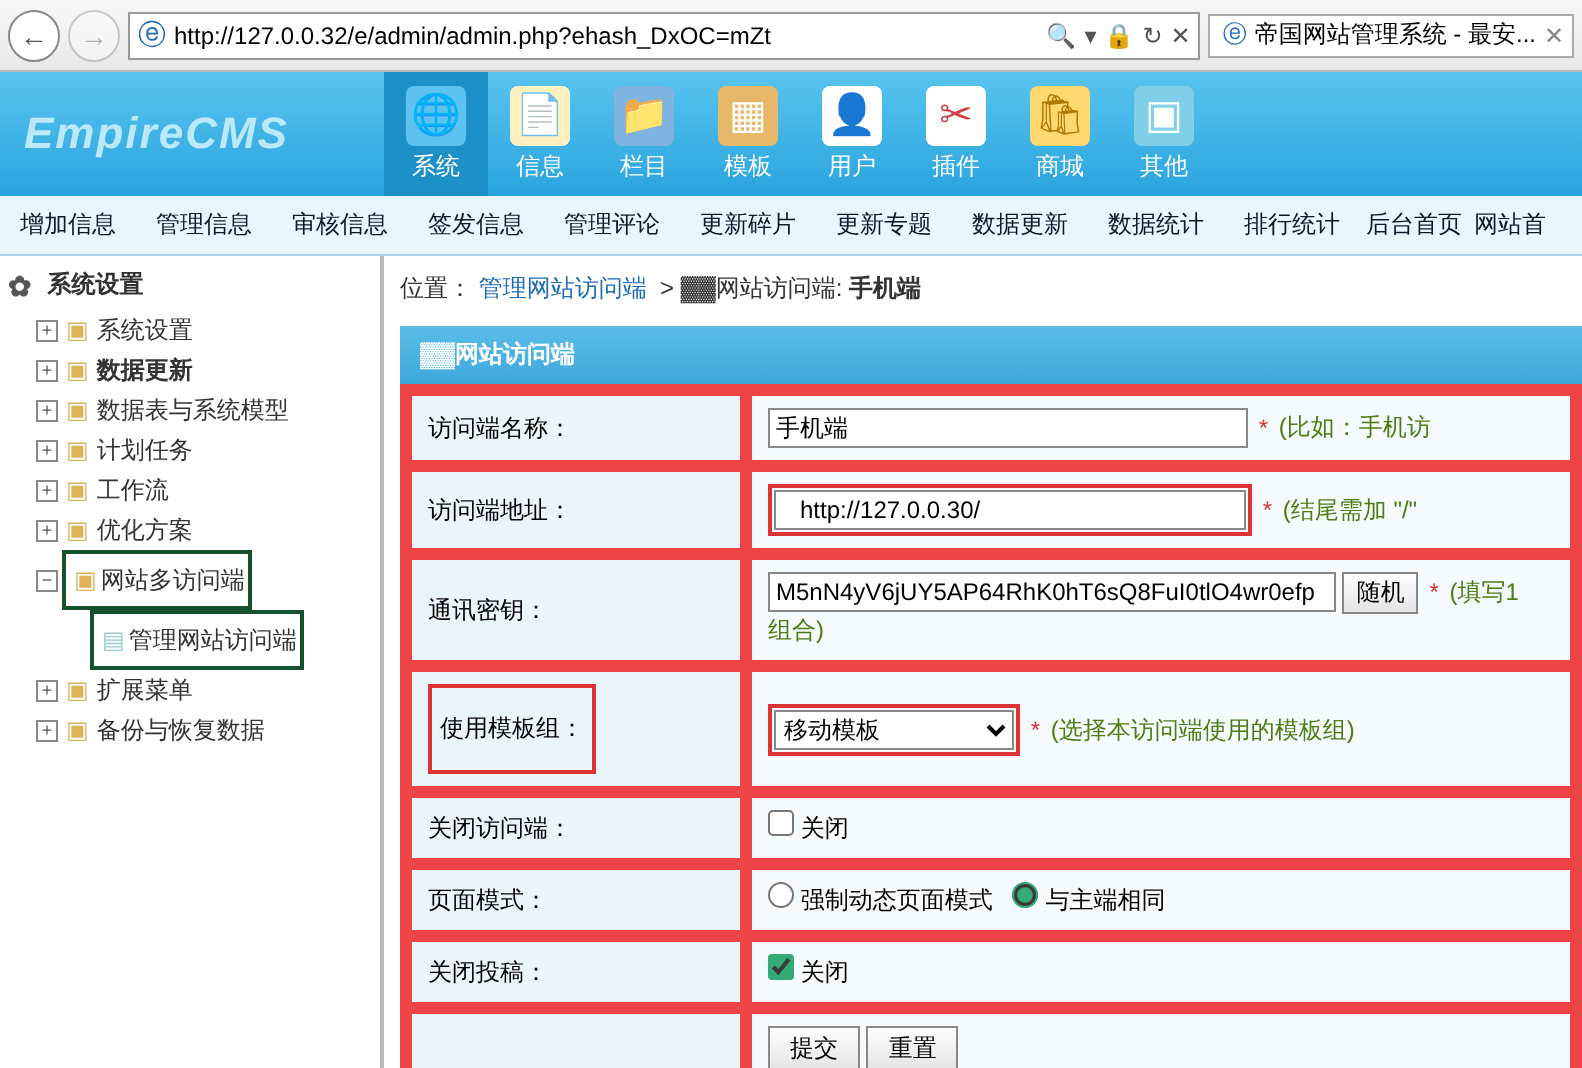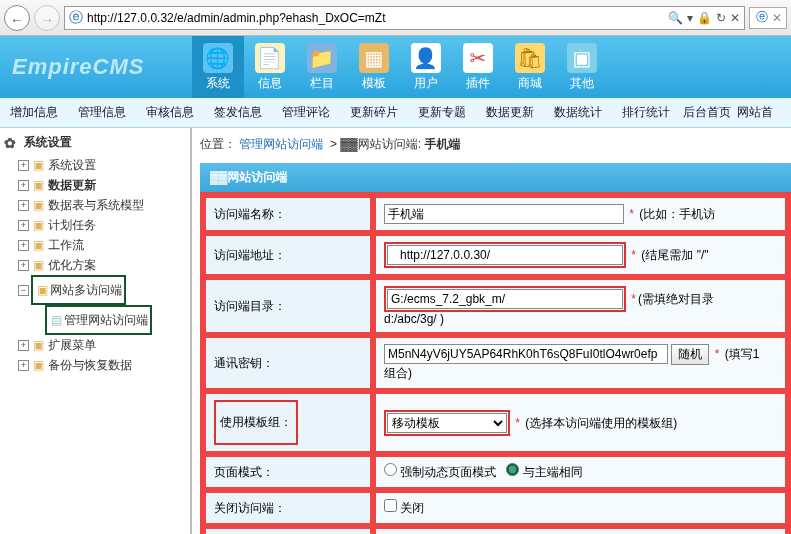--- a/index.html
+++ b/index.html
@@ -54,21 +54,21 @@
 .main { flex:1; padding: 8px 0 8px 8px; overflow:hidden;}
 .breadcrumb { margin-bottom:10px; color:#333;}
 .breadcrumb a{ color:#1e6bb8; text-decoration:none;}
 .breadcrumb .cur{ font-weight:bold; }
 .panel-head { background: linear-gradient(#5bbde8,#3ca8db); color:#fff; font-weight:bold; padding:6px 10px; }
 .form-table { width:100%; border-collapse:collapse; }
 .form-table td { border:6px solid #ef4444; padding:6px 8px; background:#f4fafe; vertical-align:middle;}
 .form-table td.lbl { width:170px; background:#eaf4fb; }
 .form-table input[type=text]{ border:1px solid #888; height:20px; padding:0 3px; background:#fff;}
 .form-table select{ border:1px solid #888; height:20px; background:#fff;}
-.hint{ color:#000000; }
+.hint{ color:#4d7c0f; }
 .star{ color:#d33; margin:0 2px;}
 .hl-box { border:2px solid #d33; display:inline-block; padding:1px;}
 .hl-lbl { border:2px solid #d33; display:inline-block; padding:12px 4px;}
 .btn { border:1px solid #888; background:linear-gradient(#fefefe,#e4e4e4); padding:2px 10px; }
 .btn.sm{padding:1px 6px;}
 .gear-icon{color:#555;font-size:14px;margin-right:4px;}
 .radio,.cb{accent-color:#3a7;}
 </style>
 </head>
 <body>
@@ -83,20 +83,21 @@
       <span>🔍</span>
         <span>▾</span>
       <span>🔒</span>
       <span>↻</span>
       <span>✕</span>
     </div>
   </div>
   <div class="tab-strip">
     <div class="tab">
       <span style="color:#1e6bb8">ⓔ</span>
+      <span>帝国网站管理系统 - 最安...</span>
       <span class="close">✕</span>
     </div>
   </div>
 </div>
 
 <div class="top-toolbar">
   <div class="logo">EmpireCMS</div>
   <div id="tb-host" style="display:flex;">
       <div class="tb-item active">
         <div class="ico globe">🌐</div>
@@ -235,28 +236,20 @@
       </tr>
       <tr>
         <td class="lbl">访问端地址：</td>
         <td>
           <span class="hl-box"><input type="text" style="width: 236px; padding-left: 12px;" value="http://127.0.0.30/"></span>
           <span class="star">*</span>
           <span class="hint">(结尾需加 "/"</span>
         </td>
       </tr>
       <tr>
-        <td class="lbl">访问端目录：</td>
-        <td>
-          <span class="hl-box"><input type="text" style="width: 236px;" value="G:/ecms_7.2_gbk_m/"></span>
-          <span class="star">*</span><span class="hint">(需填绝对目录</span><br>
-          <span class="hint">d:/abc/3g/ )</span>
-        </td>
-      </tr>
-      <tr>
         <td class="lbl">通讯密钥：</td>
         <td>
           <input type="text" style="width: 284px;" value="M5nN4yV6jUY5AP64RhK0hT6sQ8FuI0tlO4wr0efp">
           <button class="btn sm">随机</button>
           <span class="star">*</span>
           <span class="hint">(填写1</span><br>
           <span class="hint">组合)</span>
         </td>
       </tr>
       <tr>
@@ -265,32 +258,32 @@
           <span class="hl-box">
             <select style="width:120px">
               <option>移动模板</option>
             </select>
           </span>
           <span class="star">*</span>
           <span class="hint">(选择本访问端使用的模板组)</span>
         </td>
       </tr>
       <tr>
+        <td class="lbl">关闭访问端：</td>
+        <td><label><input type="checkbox" class="cb" style=""> <span>关闭</span></label></td>
+      </tr>
+      <tr>
         <td class="lbl">页面模式：</td>
         <td>
           <label><input type="radio" class="radio" name="m" style=""> <span>强制动态页面模式</span></label>
           &nbsp;
           <label><input type="radio" class="radio" name="m" checked="" style=""> <span>与主端相同</span></label>
         </td>
       </tr>
       <tr>
-        <td class="lbl">关闭访问端：</td>
-        <td><label><input type="checkbox" class="cb" style=""> <span>关闭</span></label></td>
-      </tr>
-      <tr>
         <td class="lbl">关闭投稿：</td>
         <td><label><input type="checkbox" class="cb" checked="" style=""> <span>关闭</span></label></td>
       </tr>
       <tr>
         <td class="lbl"></td>
         <td>
           <button class="btn">提交</button>
           <button class="btn">重置</button>
         </td>
       </tr>

